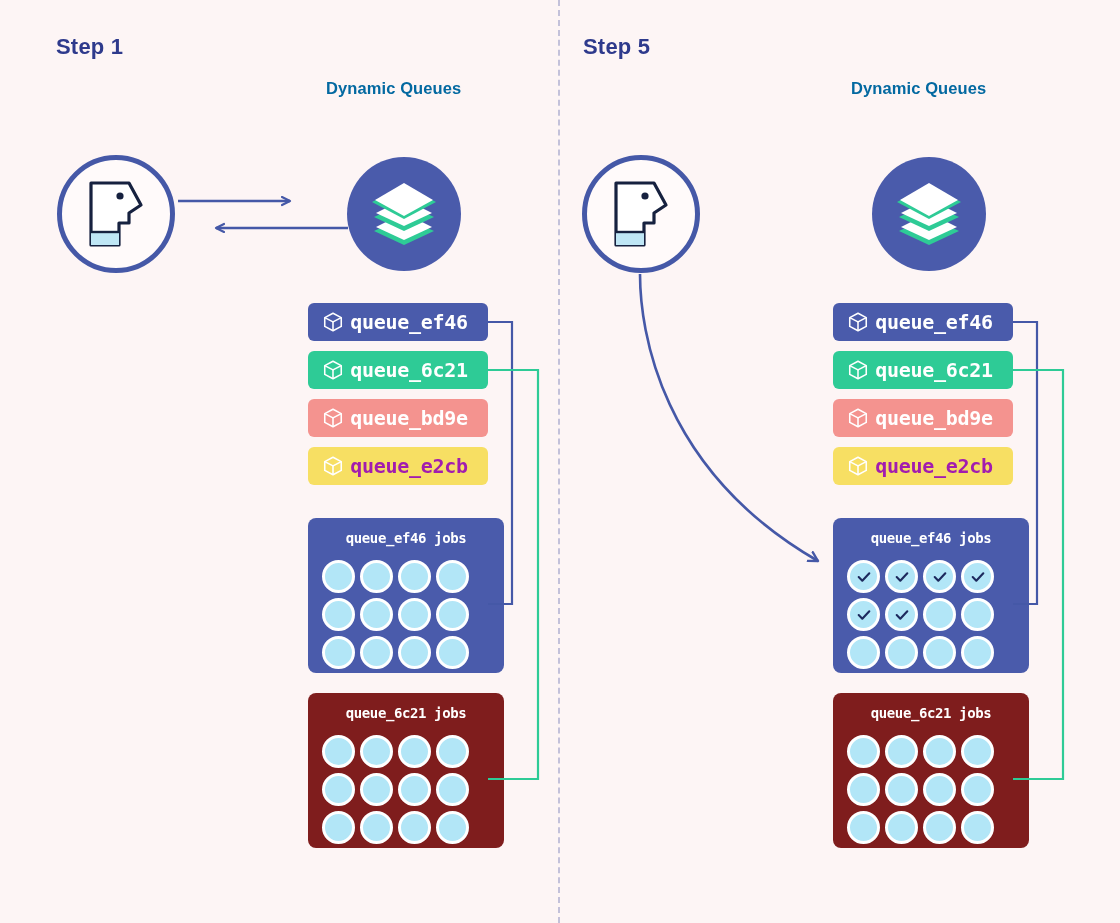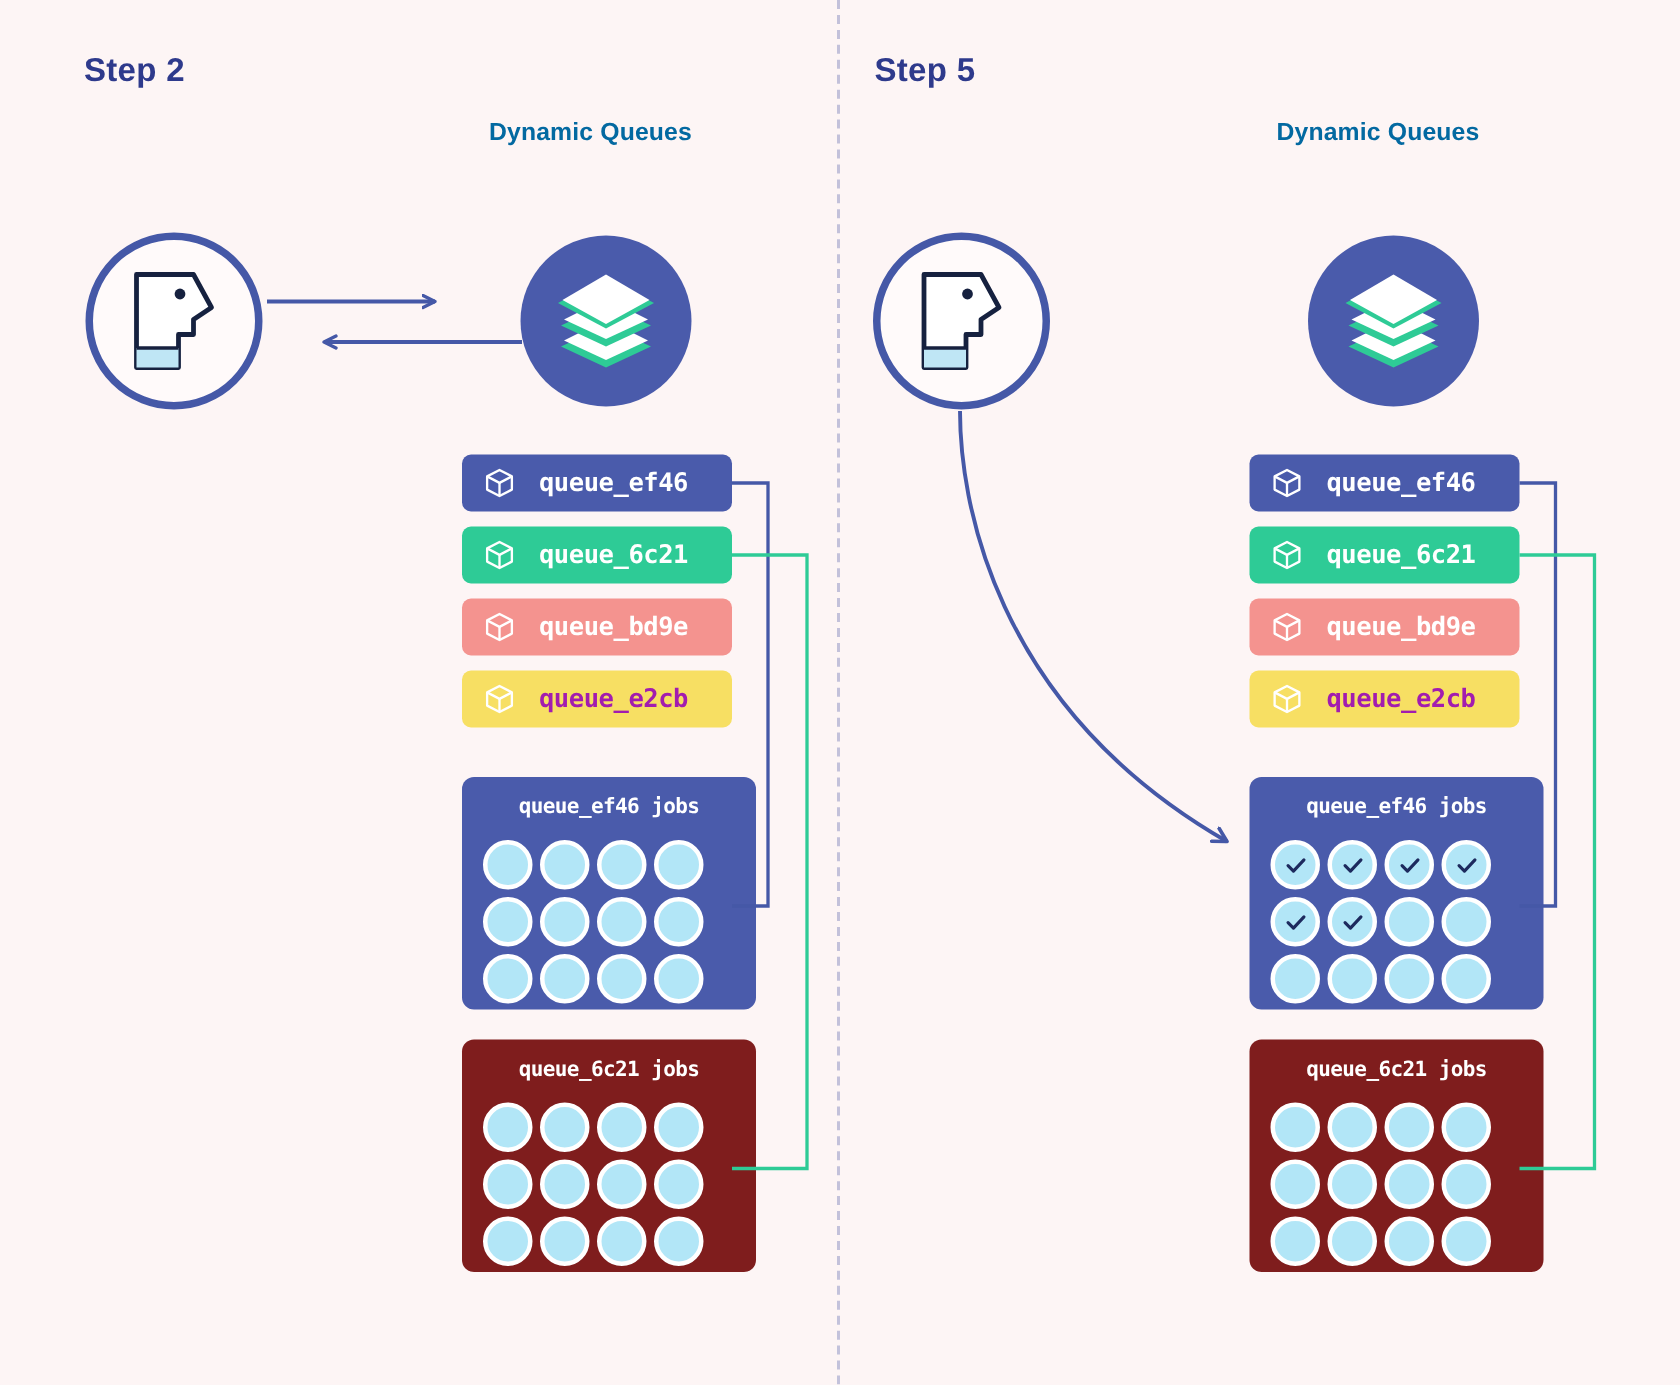--- a/index.html
+++ b/index.html
@@ -94,21 +94,21 @@
   }
   .queue-pill .cube {
     flex: 0 0 auto;
     width: 22px;
     height: 22px;
     display: block;
   }
   .queue-pill .q-label {
     flex: 1 1 auto;
     text-align: center;
-    font-size: 17px;
+    font-size: 20px;
     font-weight: bold;
     font-family: "DejaVu Sans Mono", monospace;
     letter-spacing: -0.3px;
     padding-right: 14px;
   }
   .q-blue   { background: #4a5bab; }
   .q-green  { background: #2ecb96; }
   .q-salmon { background: #f4938f; }
   .q-yellow { background: #f7df63; }
   .lbl-white { color: #ffffff; }
@@ -170,21 +170,21 @@
     pointer-events: none;
   }
 </style>
 </head>
 <body>
 
 <div class="stage">
 
   <div class="divider"></div>
 
-  <div class="step-title" style="left:56px; top:34px;">Step 2</div>
+  <div class="step-title" style="left:56px; top:34px;">Step 1</div>
   <div class="col-title" style="left:326px; top:79px;">Dynamic Queues</div>
 
   <div class="worker-circle" style="left:57px; top:155px;">
     <svg width="62" height="70" viewBox="0 0 62 70">
       <path d="M6 4 H44 L56 26 L44 34 L44 44 L34 44 L34 66 H6 Z" fill="#ffffff" stroke="#16213f" stroke-width="3.2" stroke-linejoin="round" stroke-linecap="round"></path>
       <path d="M6 53 H34 V66 H6 Z" fill="#bfe6f5" stroke="none"></path>
       <path d="M6 53 H34" stroke="#16213f" stroke-width="2.4"></path>
       <circle cx="35" cy="17" r="3.6" fill="#16213f"></circle>
     </svg>
   </div>

